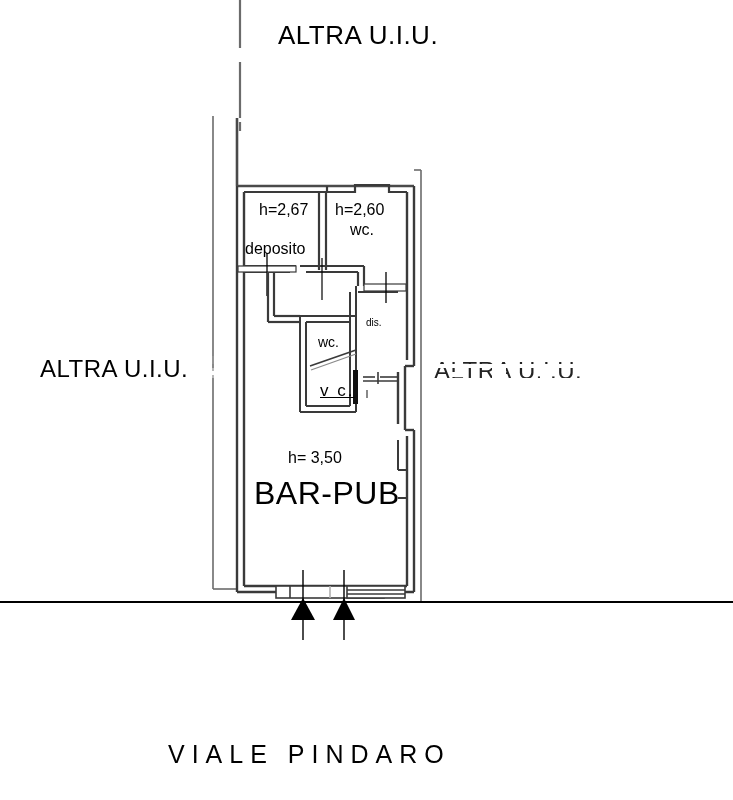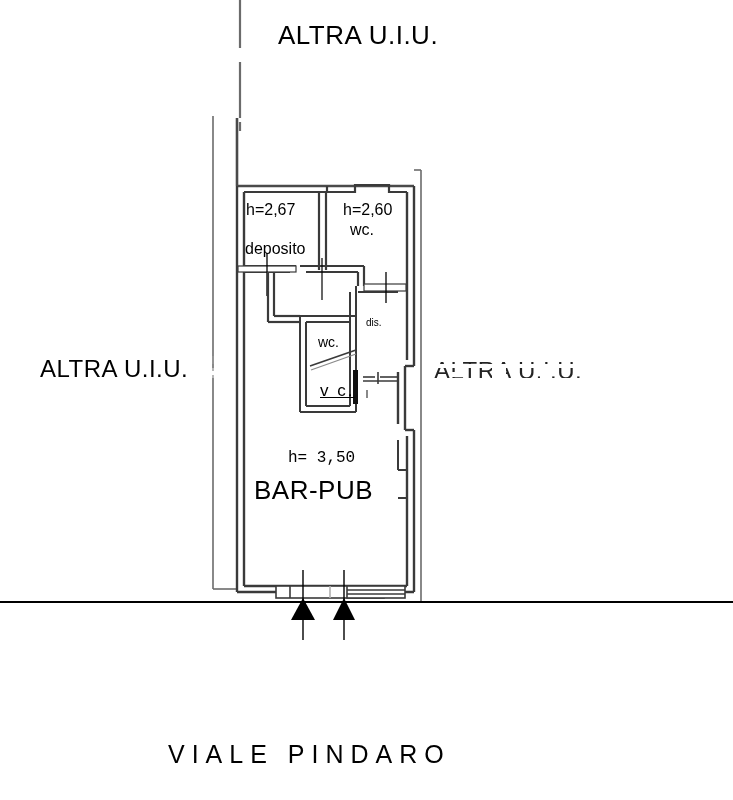--- a/index.html
+++ b/index.html
@@ -9,29 +9,29 @@
   #plan{position:absolute;left:0;top:0;width:733px;height:800px;}
 
   .lbl{position:absolute;white-space:pre;color:#000;line-height:1;}
 
   .lbl-altra-top{left:278px;top:22px;font-size:26px;letter-spacing:0.5px;}
   .lbl-altra-left{left:40px;top:357px;font-size:24px;letter-spacing:0.5px;}
   .lbl-altra-right{left:434px;top:359px;font-size:24px;letter-spacing:0.5px;
         color:#111;opacity:0.92;}
   .lbl-viale{left:168px;top:742px;font-size:25px;letter-spacing:7px;}
 
-  .lbl-h267{left:246px;top:202px;font-size:16px;}
+  .lbl-h267{left:259px;top:202px;font-size:16px;}
   .lbl-dep{left:245px;top:222px;font-size:16px;margin-top:19px;}
-  .lbl-h260{left:335px;top:202px;font-size:16px;margin-left:8px;}
+  .lbl-h260{left:335px;top:202px;font-size:16px;}
   .lbl-wc1{left:350px;top:222px;font-size:16px;}
   .lbl-wc2{left:318px;top:335px;font-size:14px;}
   .lbl-dis{left:366px;top:318px;font-size:10px;}
   .lbl-vc{left:320px;top:382px;font-size:17px;letter-spacing:2px;text-decoration:underline;}
-  .lbl-h350{left:288px;top:450px;font-size:16px;font-family:Liberation Mono, monospace;}
-  .lbl-barpub{left:254px;top:477px;font-size:26px;letter-spacing:0.5px;}
+  .lbl-h350{left:288px;top:450px;font-size:16px;}
+  .lbl-barpub{left:254px;top:477px;font-size:32px;letter-spacing:0.5px;}
 
   
   .fade-strip{position:absolute;background:#ffffff;}
 </style>
 </head>
 <body>
 
 <svg id="plan" viewBox="0 0 733 800">
 
   <g>

